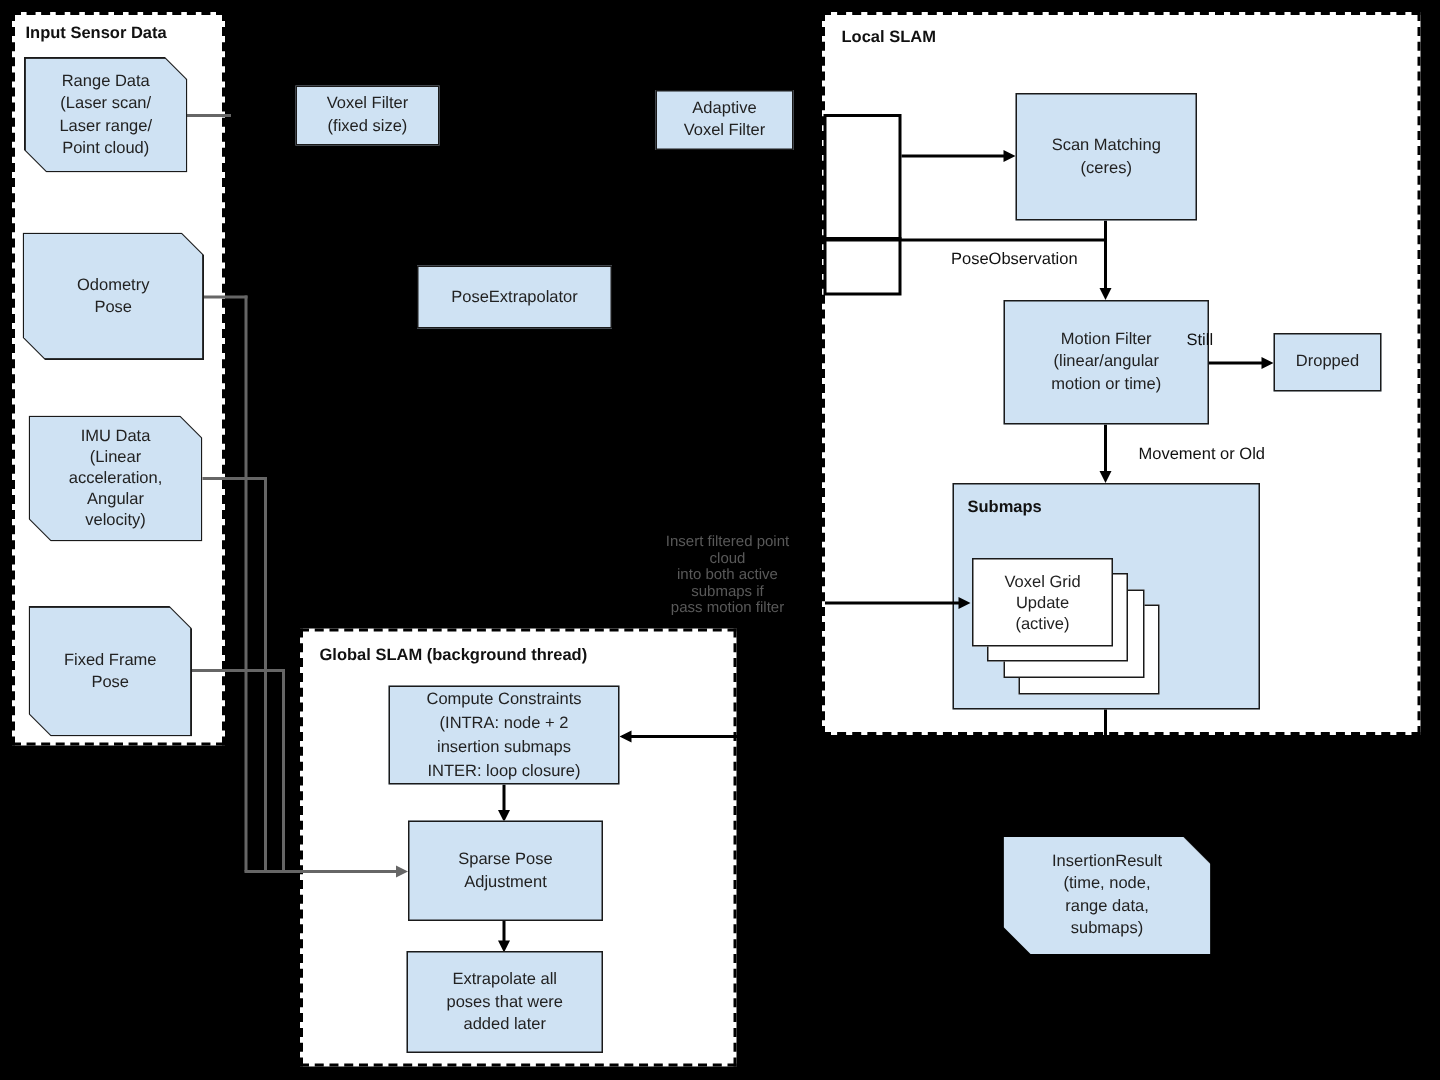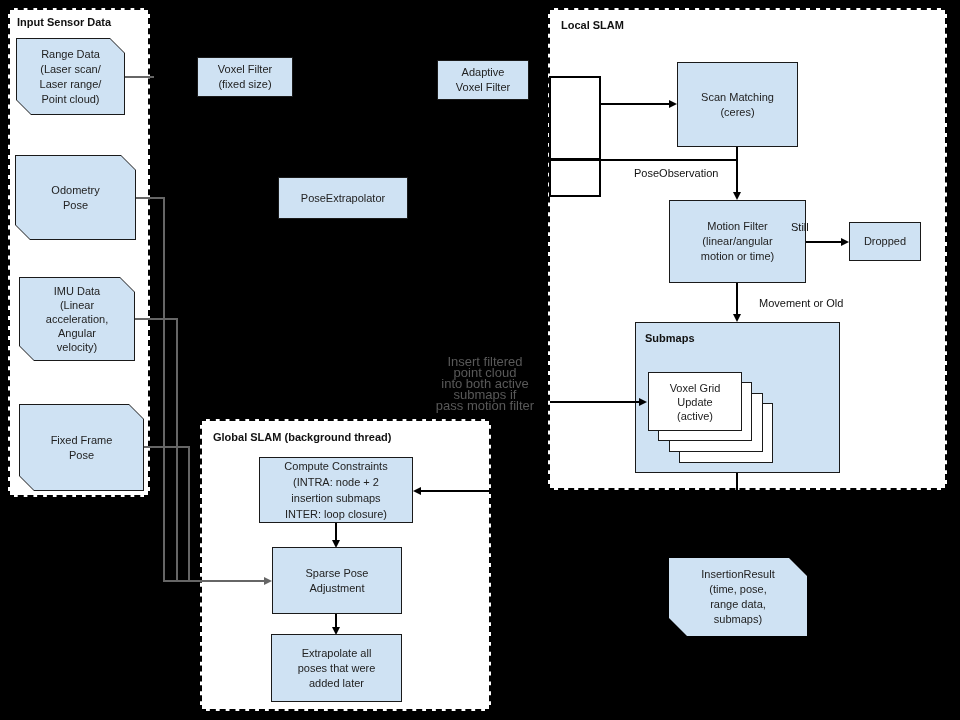--- a/index.html
+++ b/index.html
@@ -27,21 +27,21 @@
         clip-path:polygon(0 0,100% 0,100% 100%);z-index:11;}
   .wire{position:absolute;background:#000;z-index:5;}
   .wire.gray{background:#666;}
   .wire-rect{position:absolute;border:2px solid #000;box-sizing:border-box;background:transparent;z-index:5;}
   .arr{position:absolute;width:0;height:0;z-index:6;}
   .arr.right{border-top:4px solid transparent;border-bottom:4px solid transparent;border-left:8px solid #000;}
   .arr.left{border-top:4px solid transparent;border-bottom:4px solid transparent;border-right:8px solid #000;}
   .arr.down{border-left:4px solid transparent;border-right:4px solid transparent;border-top:8px solid #000;}
   .arr.gray{border-left-color:#666;}
   .edge-label{position:absolute;font-size:11px;color:#111;z-index:12;white-space:pre-line;margin-left:12px;}
-  .note-text{position:absolute;font-size:13px;line-height:11px;color:#595959;text-align:center;
+  .note-text{position:absolute;font-size:10px;line-height:11px;color:#595959;text-align:center;
         white-space:pre-line;z-index:12;}
 </style>
 </head>
 <body>
 
 <div class="canvas">
 
   <div class="container" style="left:8px;top:8px;width:142px;height:489px;">
     <div class="container-label" style="left:7px;top:6px;">Input Sensor Data</div>
   </div>
@@ -121,21 +121,21 @@
   <div class="card" style="left:19px;top:277px;width:116px;height:84px;">
     <div class="shape"></div>
     <div class="fill"></div>
     <div class="txt" style="line-height:14px;">IMU Data
 (Linear
 acceleration,
 Angular
 velocity)</div>
   </div>
 
-  <div class="card" style="left:19px;top:404px;width:109px;height:87px;padding-left:16px;">
+  <div class="card" style="left:19px;top:404px;width:109px;height:87px;">
     <div class="shape"></div>
     <div class="fill"></div>
     <div class="txt">Fixed Frame
 Pose</div>
   </div>
 
   <div class="node" style="left:197px;top:57px;width:96px;height:40px;">Voxel Filter
 (fixed size)</div>
 
   <div class="node" style="left:437px;top:60px;width:92px;height:40px;">Adaptive
@@ -168,21 +168,21 @@
   <div class="node" style="left:272px;top:547px;width:130px;height:67px;">Sparse Pose
 Adjustment</div>
 
   <div class="node" style="left:271px;top:634px;width:131px;height:68px;">Extrapolate all
 poses that were
 added later</div>
 
   <div class="note-card" style="left:669px;top:558px;width:138px;height:78px;">
     <div class="fold"></div>
     <div class="txt">InsertionResult
-(time, pose,
+(time, node,
 range data,
 submaps)</div>
   </div>
 
   <div class="edge-label" style="left:622px;top:167px;">PoseObservation</div>
   <div class="edge-label" style="left:779px;top:221px;">Still</div>
   <div class="edge-label" style="left:747px;top:297px;">Movement or Old</div>
 
   <div class="note-text" style="left:432px;top:356px;width:106px;">Insert filtered point cloud
 into both active submaps if

